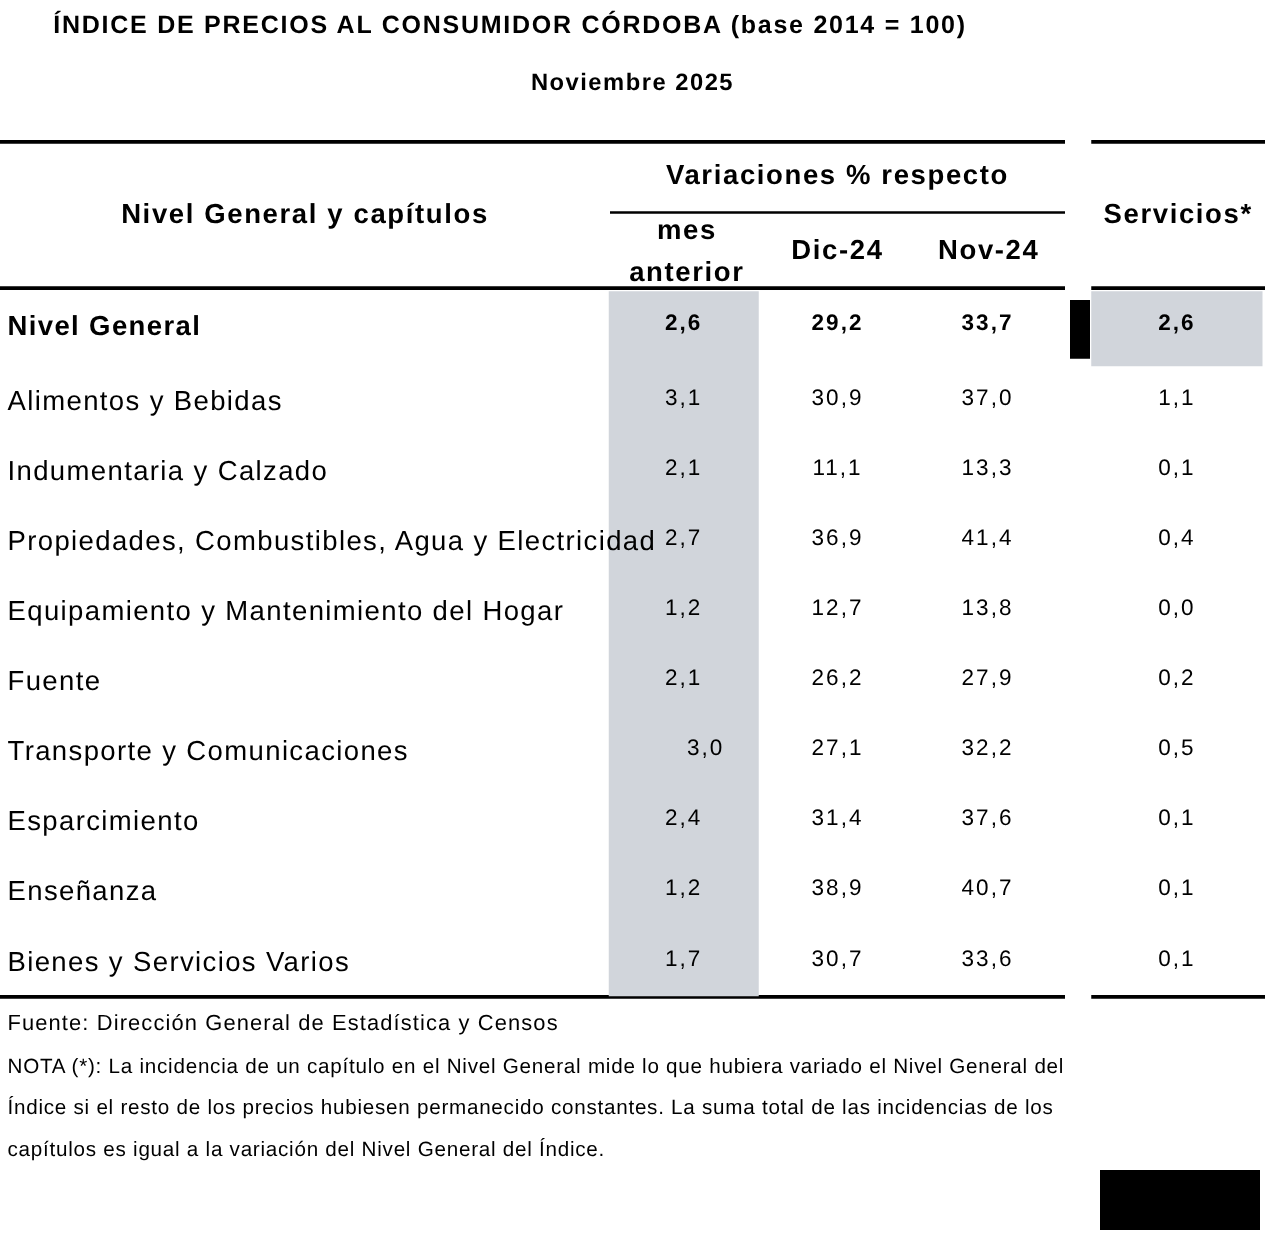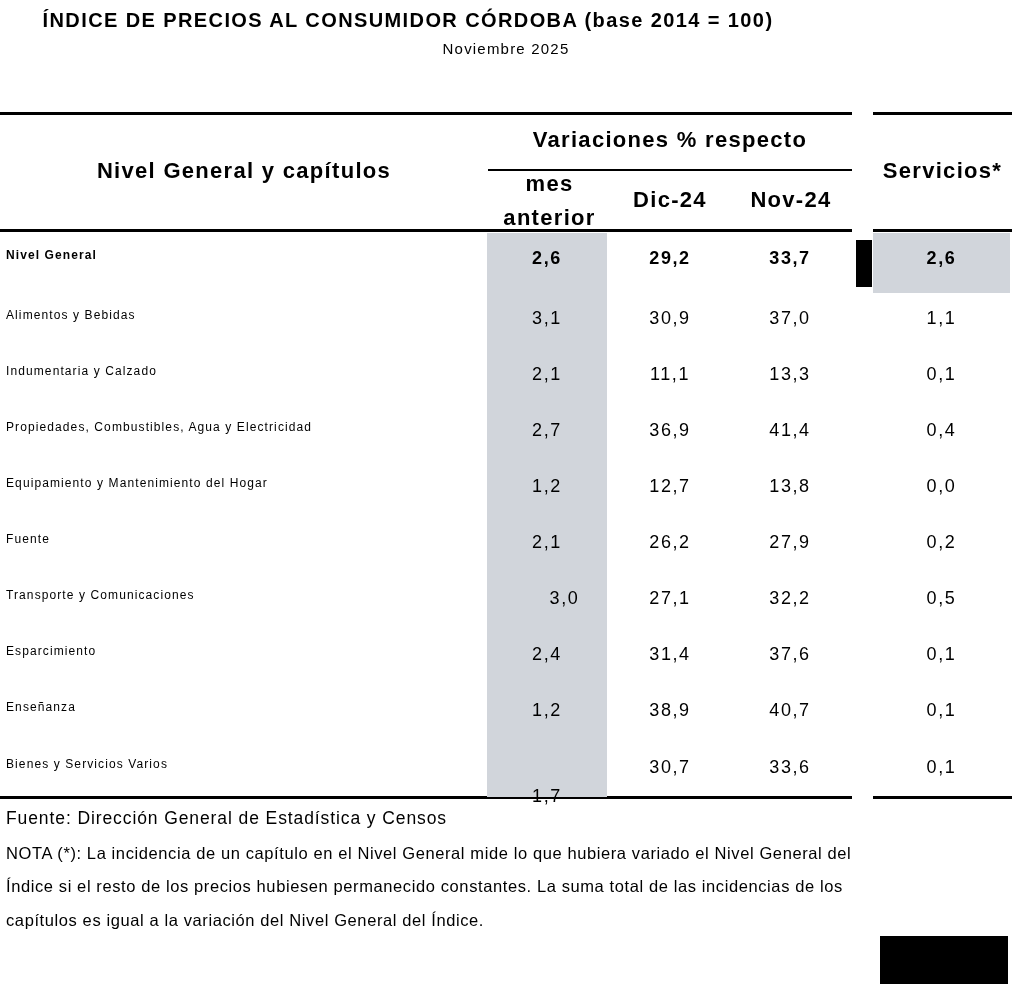--- a/index.html
+++ b/index.html
@@ -1,30 +1,30 @@
 <!DOCTYPE html>
 <html><head>
 <meta charset="utf-8">
 <style>
   * { box-sizing: border-box; margin: 0; padding: 0; }
   html, body { width: 1012px; height: 988px; background: #ffffff; overflow: hidden; }
   body { position: relative; font-family: "Liberation Sans", "DejaVu Sans", sans-serif; color: #000; }
 
   .title { position: absolute; left: 0; width: 816px; top: 9px; text-align: center; font-weight: bold; font-size: 20px; letter-spacing: 1.4px; }
-  .subtitle { position: absolute; left: 0; width: 1012px; top: 40px; text-align: center; font-weight: normal; font-size: 15px; letter-spacing: 1.2px; }
+  .subtitle { position: absolute; left: 0; width: 1012px; top: 56px; text-align: center; font-weight: bold; font-size: 19px; letter-spacing: 1.2px; }
 
   .rule { position: absolute; background: #000; }
 
   .gray-col { position: absolute; left: 487px; top: 233px; width: 120px; height: 564px; background: #d1d5db; }
   .gray-inc { position: absolute; left: 873px; top: 233px; width: 137px; height: 60px; background: #d1d5db; }
   .marker { position: absolute; left: 856px; top: 240px; width: 16px; height: 47px; background: #000; }
 
   .hdr { position: absolute; font-weight: bold; font-size: 22px; letter-spacing: 1.3px; text-align: center; }
 
-  .row-label { position: absolute; left: 6px; font-size: 12px; letter-spacing: 1.1px; white-space: nowrap; }
+  .row-label { position: absolute; left: 6px; font-size: 22px; letter-spacing: 1.1px; white-space: nowrap; }
   .row-label.bold { font-weight: bold; }
   .cell { position: absolute; font-size: 18px; letter-spacing: 1.6px; text-align: center; }
   .cell.bold { font-weight: bold; }
   .c1 { left: 487px; width: 120px; }
   .c2 { left: 610px; width: 120px; }
   .c3 { left: 730px; width: 120px; }
   .c4 { left: 873px; width: 137px; }
 
   .footer { position: absolute; left: 6px; font-size: 17.5px; letter-spacing: 0.9px; white-space: nowrap; }
   .note { position: absolute; left: 6px; font-size: 16.5px; letter-spacing: 0.6px; white-space: nowrap; }
@@ -123,21 +123,21 @@
 <div>
   <div class="row-label" style="top:700px;">Enseñanza</div>
   <div class="cell c1" style="top:700px;">1,2</div>
   <div class="cell c2" style="top:700px;">38,9</div>
   <div class="cell c3" style="top:700px;">40,7</div>
   <div class="cell c4" style="top:700px;">0,1</div>
 </div>
 
 <div>
   <div class="row-label" style="top:757px;">Bienes y Servicios Varios</div>
-  <div class="cell c1" style="top:786px;">1,7</div>
+  <div class="cell c1" style="top:757px;">1,7</div>
   <div class="cell c2" style="top:757px;">30,7</div>
   <div class="cell c3" style="top:757px;">33,6</div>
   <div class="cell c4" style="top:757px;">0,1</div>
 </div>
 
 <div class="footer" style="top:808px;">Fuente: Dirección General de Estadística y Censos</div>
 <div class="note" style="top:844px;">NOTA (*): La incidencia de un capítulo en el Nivel General mide lo que hubiera variado el Nivel General del</div>
 <div class="note" style="top:877px;">Índice si el resto de los precios hubiesen permanecido constantes. La suma total de las incidencias de los</div>
 <div class="note" style="top:911px;">capítulos es igual a la variación del Nivel General del Índice.</div>
 

